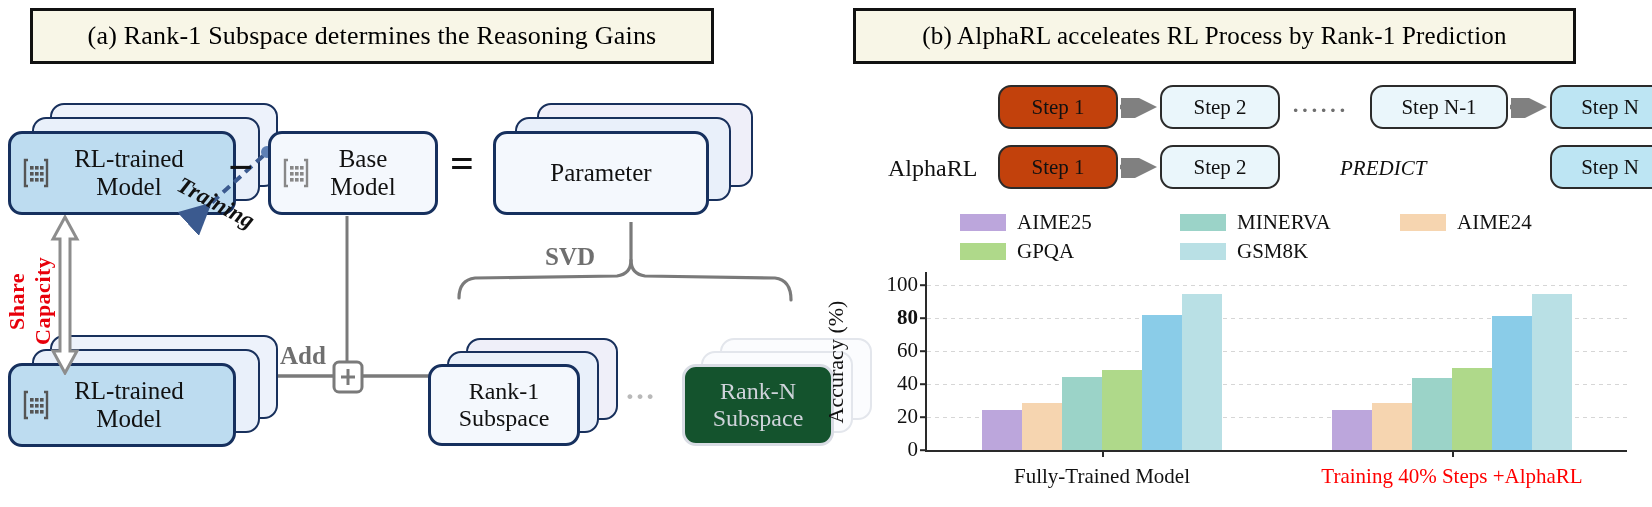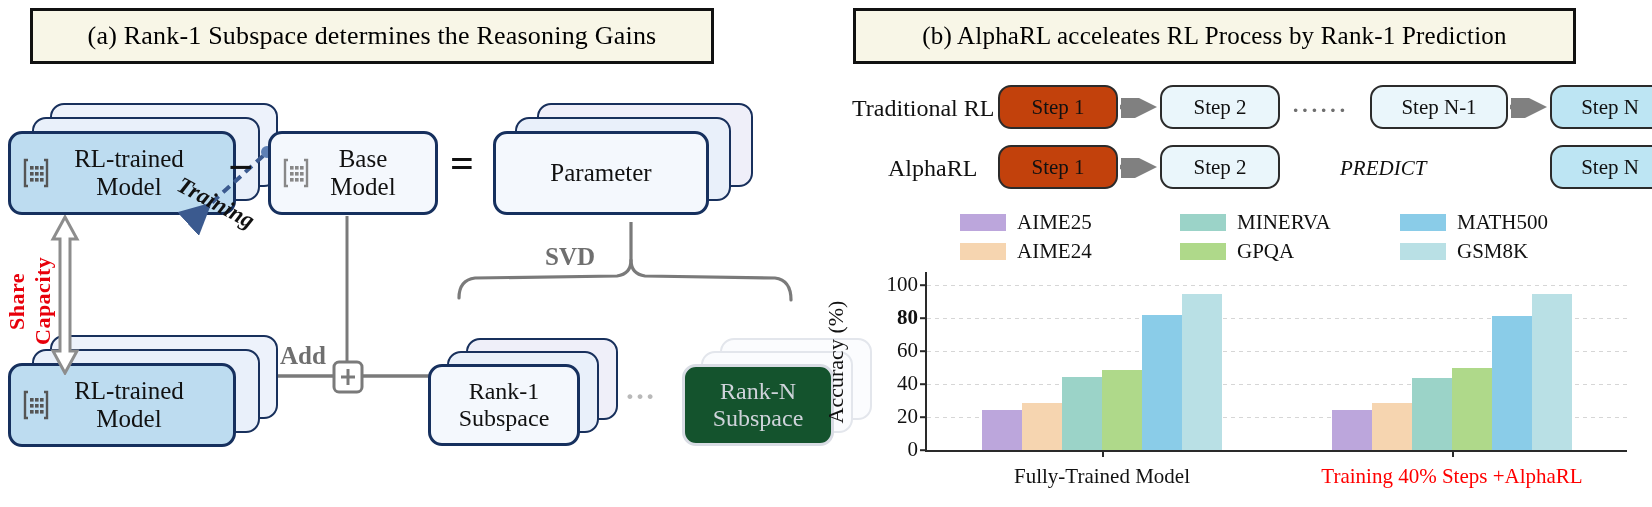--- a/index.html
+++ b/index.html
@@ -247,21 +247,20 @@
     <path d="M19,2 L31,24 L24,24 L24,136 L31,136 L19,158 L7,136 L14,136 L14,24 L7,24 Z" fill="#ffffff" stroke="#8d8d8d" stroke-width="3"></path>
   </svg>
   <div class="share-cap" style="left:4px;top:236px;height:130px;">Share Capacity</div>
 
 </div>
 
 <div class="panel" id="panel-b">
 
   <div class="caption-box" id="caption-b">(b) AlphaRL acceleates RL Process by Rank-1 Prediction</div>
 
-  <div class="row-lbl" style="left:22px;top:95px;">Traditional RL</div>
 
   <div class="step white" style="left:168px;top:85px;width:120px;height:44px;">
     <span>Step 1</span>
   </div>
   <svg style="position:absolute;left:288px;top:98px;width:42px;height:20px;">
     <defs>
         <marker id="ah1" markerWidth="8" markerHeight="8" refX="6" refY="4" orient="auto">
           <path d="M0,0 L8,4 L0,8 z" fill="#808080"></path>
         </marker>
       </defs>
@@ -302,24 +301,20 @@
   </div>
 
   <div id="legend">
     <div class="leg-item">
       <span class="leg-sw" style="background:#BCA6DC;"></span>
       <span class="leg-tx">AIME25</span>
     </div>
     <div class="leg-item">
       <span class="leg-sw" style="background:#9BD3C8;"></span>
       <span class="leg-tx">MINERVA</span>
-    </div>
-    <div class="leg-item">
-      <span class="leg-sw" style="background:#8ACCE8;"></span>
-      <span class="leg-tx">MATH500</span>
     </div>
     <div class="leg-item">
       <span class="leg-sw" style="background:#F6D5B0;"></span>
       <span class="leg-tx">AIME24</span>
     </div>
     <div class="leg-item">
       <span class="leg-sw" style="background:#AFD98A;"></span>
       <span class="leg-tx">GPQA</span>
     </div>
     <div class="leg-item">

